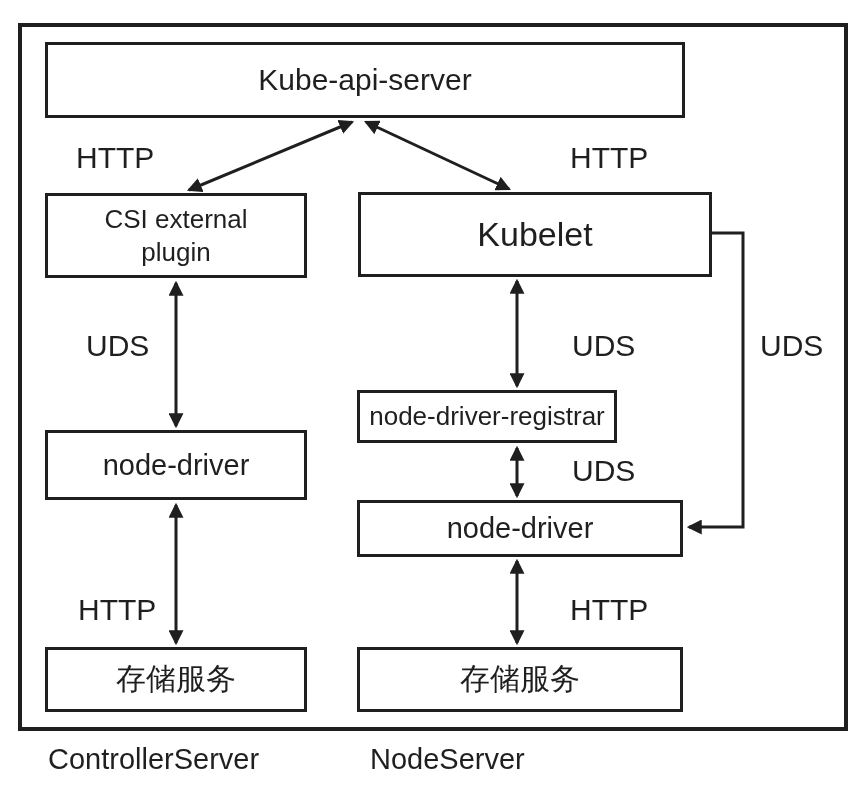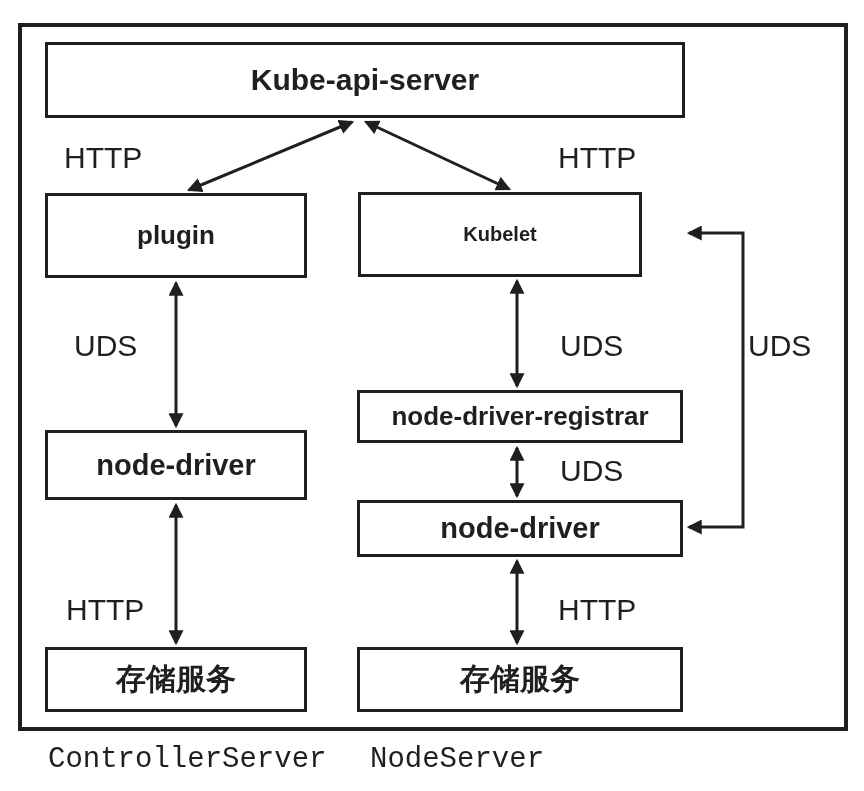--- a/index.html
+++ b/index.html
@@ -19,26 +19,25 @@
   .arrows { position:absolute; left:0; top:0; }
   .arrows line, .arrows path {
     stroke:var(--line,#1f1f1f); stroke-width:3; fill:none;
   }
   .arrows marker path { stroke:none; fill:var(--line,#1f1f1f); }
   .box {
     position:absolute; box-sizing:border-box;
     border:3px solid var(--line,#1f1f1f); background:#fff;
     display:flex; flex-direction:column; align-items:center; justify-content:center;
     text-align:center;
-    font-weight:bold;
   }
   .box .bx-line { display:block; }
   .lbl { position:absolute; white-space:nowrap; }
-  .edge-lbl { font-size:30px; }
-  .section-lbl { font-size:29px;font-family:Liberation Mono, monospace; }
+  .edge-lbl { font-size:30px;margin-left:12px; }
+  .section-lbl { font-size:29px; }
 </style>
 </head>
 <body>
 
 <div class="stage">
 
   <div class="outer-frame"></div>
 
   <svg class="arrows" width="864" height="791" viewBox="0 0 864 791">
     <defs>
@@ -54,28 +53,29 @@
     <line x1="517" y1="448" x2="517" y2="496" marker-start="url(#ah)" marker-end="url(#ah)"></line>
     <line x1="517" y1="561" x2="517" y2="643" marker-start="url(#ah)" marker-end="url(#ah)"></line>
     <path d="M 689 233 L 743 233 L 743 527 L 689 527" marker-start="url(#ah)" marker-end="url(#ah)"></path>
   </svg>
 
   <div class="box" style="left:45px;top:42px;width:640px;height:76px;font-size:30px">
     <span class="bx-line">Kube-api-server</span>
   </div>
 
   <div class="box" style="left:45px;top:193px;width:262px;height:85px;font-size:26px;line-height:33px">
+    <span class="bx-line">CSI external</span>
     <span class="bx-line">plugin</span>
   </div>
 
-  <div class="box" style="left:358px;top:192px;width:284px;height:85px;font-size:20px;line-height:33px">
+  <div class="box" style="left:358px;top:192px;width:354px;height:85px;font-size:34px;line-height:33px">
     <span class="bx-line">Kubelet</span>
   </div>
 
-  <div class="box" style="left:357px;top:390px;width:326px;height:53px;font-size:26px">
+  <div class="box" style="left:357px;top:390px;width:260px;height:53px;font-size:26px">
     <span class="bx-line">node-driver-registrar</span>
   </div>
 
   <div class="box" style="left:45px;top:430px;width:262px;height:70px;font-size:29px">
     <span class="bx-line">node-driver</span>
   </div>
 
   <div class="box" style="left:357px;top:500px;width:326px;height:57px;font-size:29px">
     <span class="bx-line">node-driver</span>
   </div>

